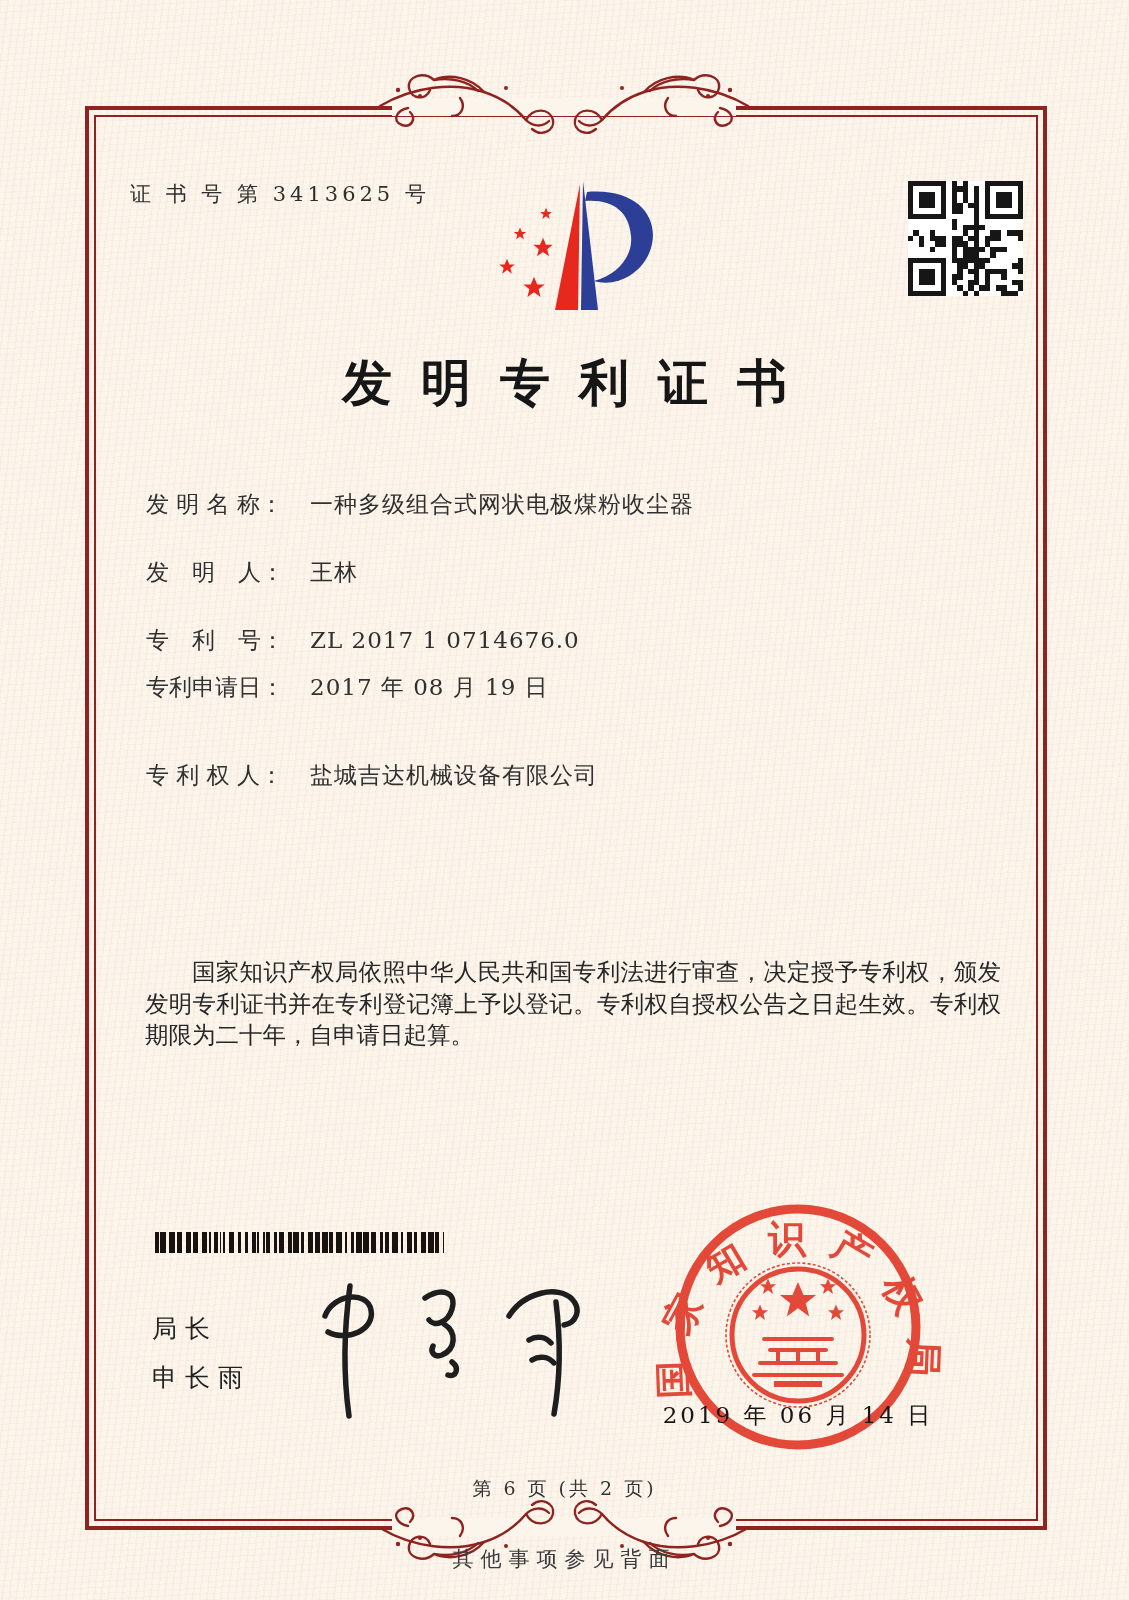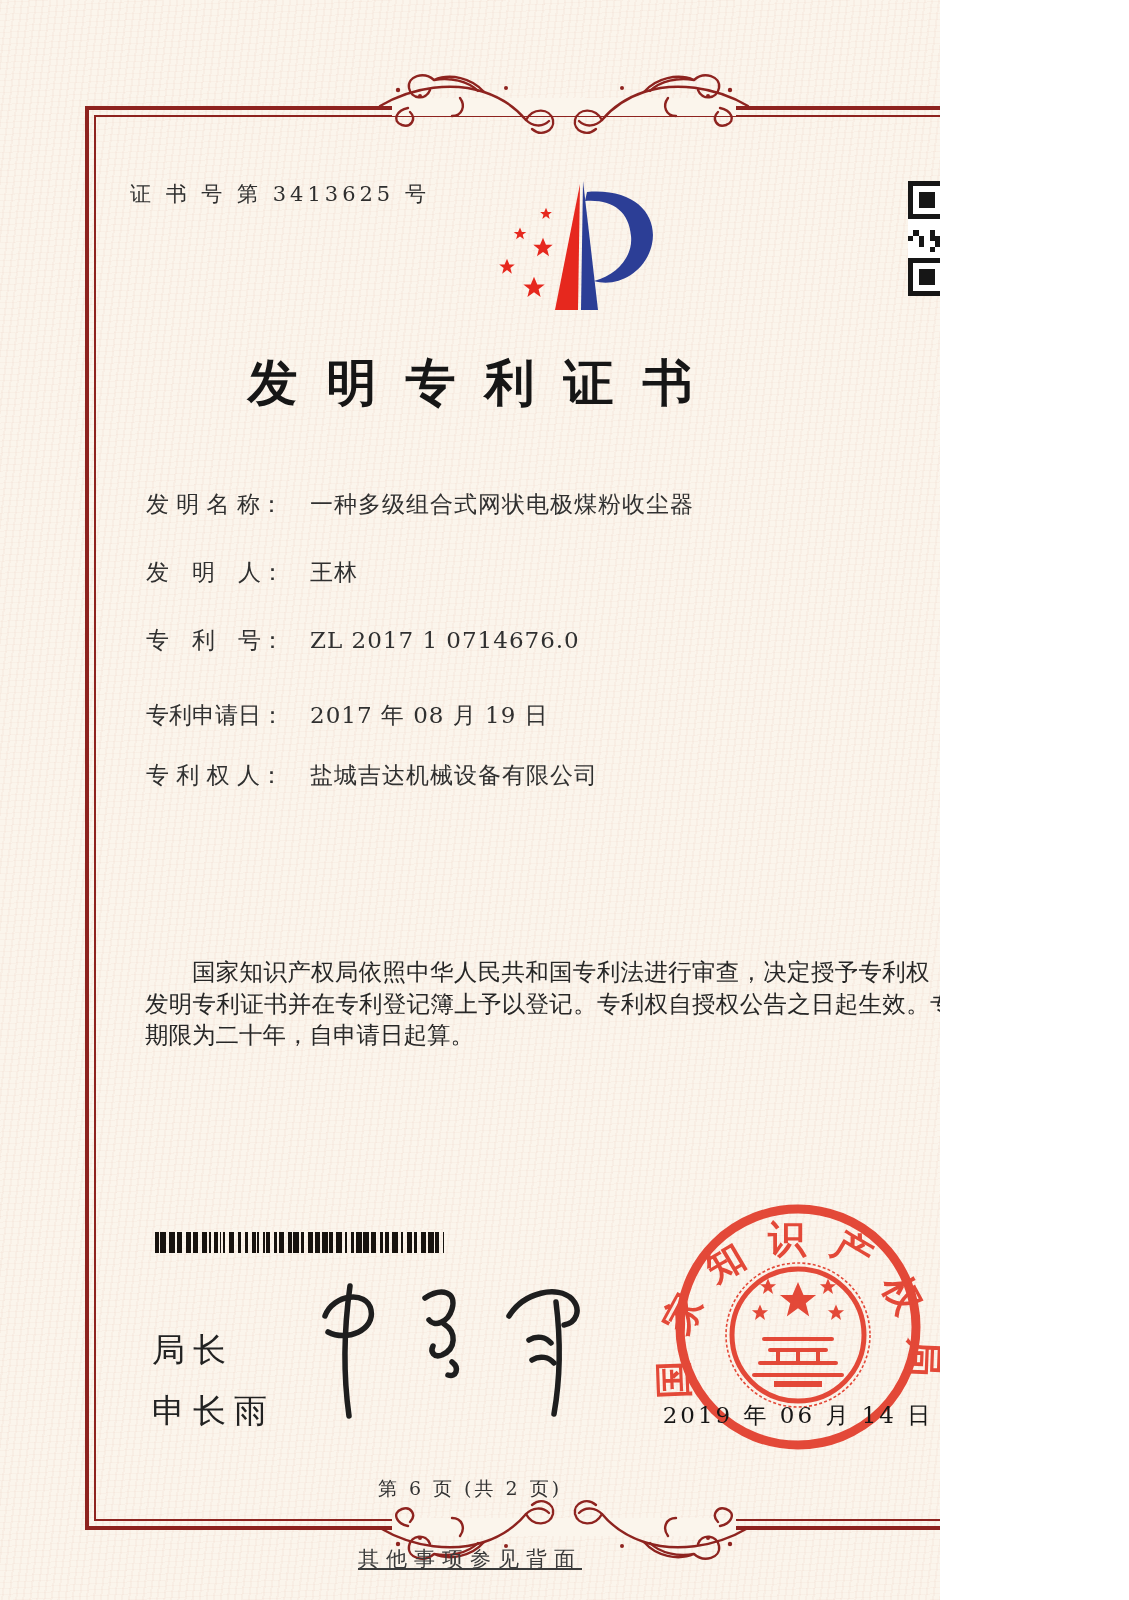--- a/index.html
+++ b/index.html
@@ -1,17 +1,17 @@
 <!DOCTYPE html>
 <html><head>
 <meta charset="utf-8">
 <style>
   html,body{margin:0;padding:0;}
   .page{
-    position:relative;width:940px;height:1600px;overflow:hidden;
+    position:relative;width:1129px;height:1600px;overflow:hidden;
     background-color:#fbf5ec;
     background-image:
       repeating-linear-gradient(97deg, rgba(215,152,132,0.07) 0 2px, rgba(0,0,0,0) 2px 7px),
       repeating-linear-gradient(-3deg, rgba(215,152,132,0.06) 0 1px, rgba(0,0,0,0) 1px 6px);
     font-family:"DejaVu Serif","Liberation Serif",serif;
     color:#2b2b2b;
   }
   .border-outer{position:absolute;left:85px;top:106px;width:954px;height:1416px;border:4px solid #8e231f;}
   .border-inner{position:absolute;left:94px;top:115px;width:940px;height:1402px;border:2px solid #8e231f;}
   .orn{position:absolute;left:374px;width:380px;height:76px;}
@@ -27,27 +27,27 @@
     letter-spacing:29px;padding-left:29px;white-space:nowrap;
   }
   .field{position:absolute;left:146px;font-size:23px;color:#303030;white-space:nowrap;}
   .f-label{display:inline-block;min-width:152px;}
   .f-value{margin-left:12px;letter-spacing:1px;}
   .pair2{position:absolute;left:445px;top:0;}
   .paras{position:absolute;left:145px;top:941px;width:856px;font-size:23.5px;line-height:31.5px;text-align:justify;color:#272727;}
   .paras p{margin:16px 0 5px 0;text-indent:2em;}
   .barcode{position:absolute;left:155px;top:1232px;width:290px;height:21px;font-size:0;white-space:nowrap;overflow:hidden;}
   .barcode span{display:inline-block;height:100%;background:#17120e;vertical-align:top;}
-  .director{position:absolute;left:152px;top:1312px;font-size:33px;color:#222;letter-spacing:8px;margin-top:16px;}
+  .director{position:absolute;left:152px;top:1312px;font-size:25px;color:#222;letter-spacing:8px;}
   .director div{margin-bottom:16px;}
   .signature{position:absolute;left:295px;top:1262px;width:340px;height:160px;}
   .seal{position:absolute;left:648px;top:1177px;width:300px;height:300px;opacity:.93;}
   .seal-date{position:absolute;left:648px;top:1400px;width:300px;text-align:center;font-size:23px;color:#161616;letter-spacing:3px;z-index:5;white-space:nowrap;}
   .page-footer{position:absolute;left:0;right:0;top:1476px;text-align:center;font-size:19px;letter-spacing:3px;color:#333;}
-  .back-note{position:absolute;left:0;right:0;top:1545px;text-align:center;font-size:21px;letter-spacing:7px;color:#3a3a3a;text-decoration:underline;}
+  .back-note{position:absolute;left:0;right:0;top:1545px;text-align:center;font-size:21px;letter-spacing:7px;color:#3a3a3a;}
 </style>
 </head>
 <body>
 
 <div class="page">
 
   <div class="border-outer"></div>
   <div class="border-inner"></div>
 
   <svg class="orn orn-top" viewBox="0 0 380 76">
@@ -225,21 +225,21 @@
 
   <div class="field" style="top:489px">
     <span class="f-label">发 明 名 称：</span><span class="f-value">一种多级组合式网状电极煤粉收尘器</span>
   </div>
   <div class="field" style="top:557px">
     <span class="f-label">发　明　人：</span><span class="f-value">王林</span>
   </div>
   <div class="field" style="top:625px">
     <span class="f-label">专　利　号：</span><span class="f-value">ZL 2017 1 0714676.0</span>
   </div>
-  <div class="field" style="top:700px">
+  <div class="field" style="top:672px">
     <span class="f-label">专利申请日：</span><span class="f-value">2017 年 08 月 19 日</span>
   </div>
   <div class="field" style="top:760px">
     <span class="f-label">专 利 权 人：</span><span class="f-value">盐城吉达机械设备有限公司</span>
   </div>
 
   <div class="paras">
     <p>国家知识产权局依照中华人民共和国专利法进行审查，决定授予专利权，颁发发明专利证书并在专利登记簿上予以登记。专利权自授权公告之日起生效。专利权期限为二十年，自申请日起算。</p>
   </div>
 

